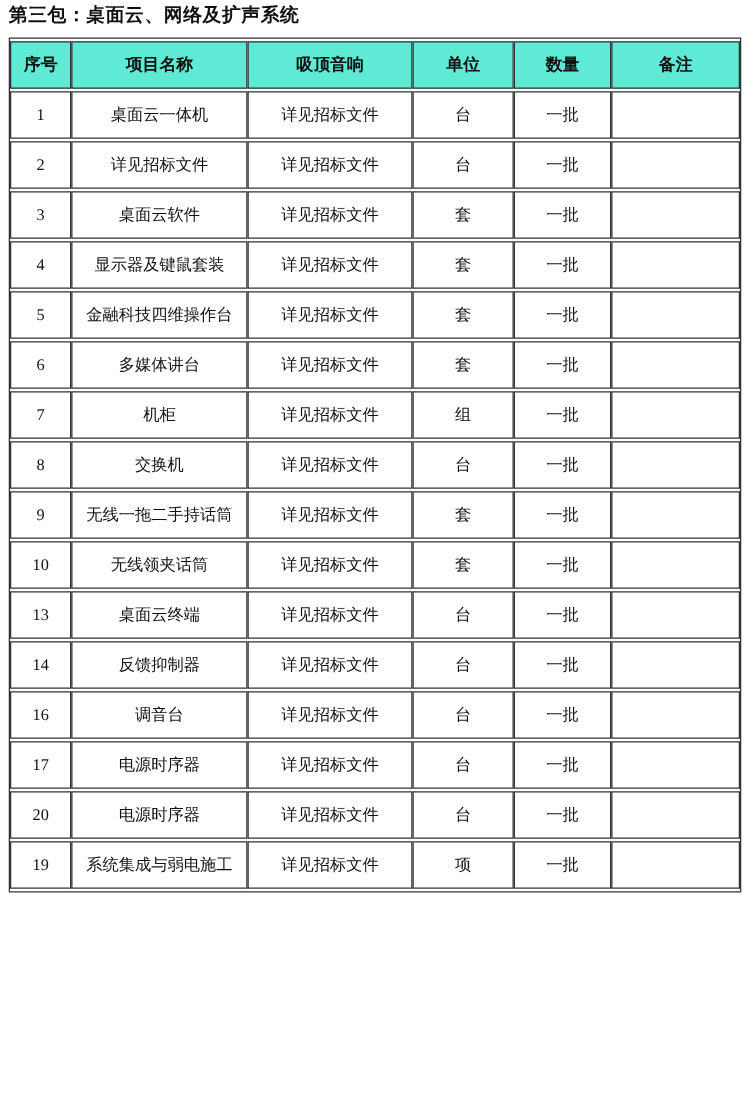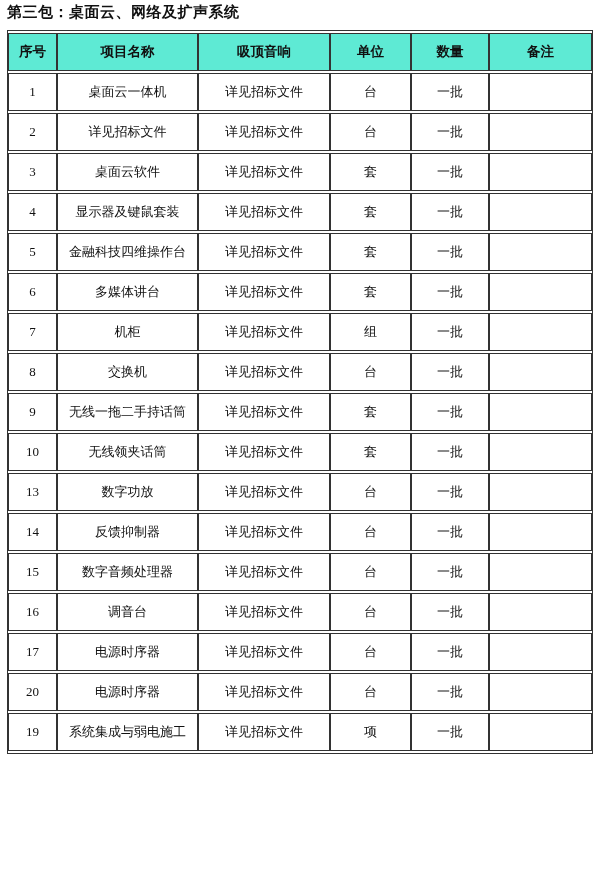--- a/index.html
+++ b/index.html
@@ -158,37 +158,29 @@
         <tr>
           <td class="num-cell">10</td>
           <td>无线领夹话筒</td>
           <td>详见招标文件</td>
           <td>套</td>
           <td>一批</td>
           <td></td>
         </tr>
         <tr>
           <td class="num-cell">13</td>
-          <td>数字功放</td>
+          <td>桌面云终端</td>
           <td>详见招标文件</td>
           <td>台</td>
           <td>一批</td>
           <td></td>
         </tr>
         <tr>
           <td class="num-cell">14</td>
           <td>反馈抑制器</td>
-          <td>详见招标文件</td>
-          <td>台</td>
-          <td>一批</td>
-          <td></td>
-        </tr>
-        <tr>
-          <td class="num-cell">15</td>
-          <td>数字音频处理器</td>
           <td>详见招标文件</td>
           <td>台</td>
           <td>一批</td>
           <td></td>
         </tr>
         <tr>
           <td class="num-cell">16</td>
           <td>调音台</td>
           <td>详见招标文件</td>
           <td>台</td>

